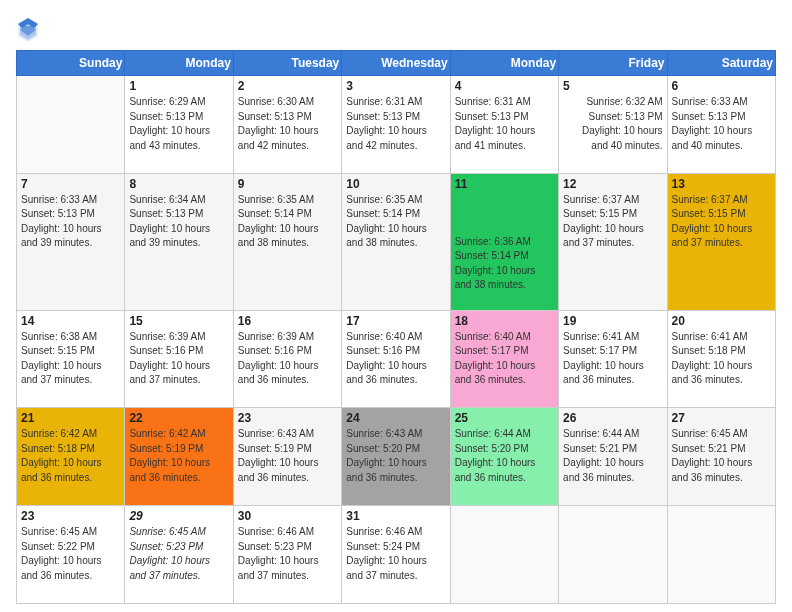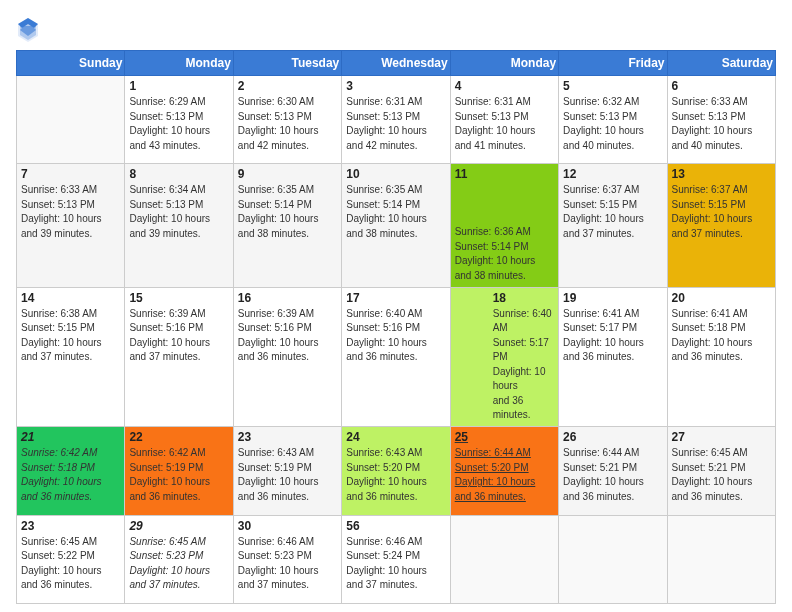--- a/index.html
+++ b/index.html
@@ -163,21 +163,21 @@
           </td>
           <td style="background: rgb(255, 255, 255);">
             <span class="day-number">4</span>
             <div class="day-info" style="white-space: pre-line;">Sunrise: 6:31 AM
 Sunset: 5:13 PM
 Daylight: 10 hours
 and 41 minutes.</div>
           </td>
           <td style="background: rgb(255, 255, 255);">
             <span class="day-number">5</span>
-            <div class="day-info" style="white-space: pre-line;">Sunrise: 6:32 AM
+            <div class="day-info" style="white-space: pre-line; text-align: right;">Sunrise: 6:32 AM
 Sunset: 5:13 PM
 Daylight: 10 hours
 and 40 minutes.</div>
           </td>
           <td style="background: rgb(255, 255, 255);">
             <span class="day-number">6</span>
             <div class="day-info" style="white-space: pre-line;">Sunrise: 6:33 AM
 Sunset: 5:13 PM
 Daylight: 10 hours
 and 40 minutes.</div>
@@ -205,21 +205,21 @@
 Daylight: 10 hours
 and 38 minutes.</div>
           </td>
           <td style="background: rgb(245, 245, 245);">
             <span class="day-number">10</span>
             <div class="day-info" style="white-space: pre-line;">Sunrise: 6:35 AM
 Sunset: 5:14 PM
 Daylight: 10 hours
 and 38 minutes.</div>
           </td>
-          <td style="background: #84cc16;">
+          <td style="background: #22c55e;">
             <span class="day-number">11</span>
             <div class="day-info" style="white-space: pre-line; margin-top: 44px;">Sunrise: 6:36 AM
 Sunset: 5:14 PM
 Daylight: 10 hours
 and 38 minutes.</div>
           </td>
           <td style="background: rgb(245, 245, 245);">
             <span class="day-number">12</span>
             <div class="day-info" style="white-space: pre-line;">Sunrise: 6:37 AM
 Sunset: 5:15 PM
@@ -256,21 +256,21 @@
 Daylight: 10 hours
 and 36 minutes.</div>
           </td>
           <td style="background: rgb(255, 255, 255);">
             <span class="day-number">17</span>
             <div class="day-info" style="white-space: pre-line;">Sunrise: 6:40 AM
 Sunset: 5:16 PM
 Daylight: 10 hours
 and 36 minutes.</div>
           </td>
-          <td style="background: #bef264; padding-left: 42px;">
+          <td style="background: #f9a8d4;">
             <span class="day-number">18</span>
             <div class="day-info" style="white-space: pre-line;">Sunrise: 6:40 AM
 Sunset: 5:17 PM
 Daylight: 10 hours
 and 36 minutes.</div>
           </td>
           <td style="background: rgb(255, 255, 255);">
             <span class="day-number">19</span>
             <div class="day-info" style="white-space: pre-line;">Sunrise: 6:41 AM
 Sunset: 5:17 PM
@@ -279,49 +279,49 @@
           </td>
           <td style="background: rgb(255, 255, 255);">
             <span class="day-number">20</span>
             <div class="day-info" style="white-space: pre-line;">Sunrise: 6:41 AM
 Sunset: 5:18 PM
 Daylight: 10 hours
 and 36 minutes.</div>
           </td>
         </tr>
         <tr>
-          <td style="background: #22c55e; font-style: italic;">
+          <td style="background: #eab308;">
             <span class="day-number">21</span>
             <div class="day-info" style="white-space: pre-line;">Sunrise: 6:42 AM
 Sunset: 5:18 PM
 Daylight: 10 hours
 and 36 minutes.</div>
           </td>
           <td style="background: #f97316;">
             <span class="day-number">22</span>
             <div class="day-info" style="white-space: pre-line;">Sunrise: 6:42 AM
 Sunset: 5:19 PM
 Daylight: 10 hours
 and 36 minutes.</div>
           </td>
           <td style="background: rgb(245, 245, 245);">
             <span class="day-number">23</span>
             <div class="day-info" style="white-space: pre-line;">Sunrise: 6:43 AM
 Sunset: 5:19 PM
 Daylight: 10 hours
 and 36 minutes.</div>
           </td>
-          <td style="background: #bef264;">
+          <td style="background: #a3a3a3;">
             <span class="day-number">24</span>
             <div class="day-info" style="white-space: pre-line;">Sunrise: 6:43 AM
 Sunset: 5:20 PM
 Daylight: 10 hours
 and 36 minutes.</div>
           </td>
-          <td style="background: #f97316; text-decoration: underline;">
+          <td style="background: #86efac;">
             <span class="day-number">25</span>
             <div class="day-info" style="white-space: pre-line;">Sunrise: 6:44 AM
 Sunset: 5:20 PM
 Daylight: 10 hours
 and 36 minutes.</div>
           </td>
           <td style="background: rgb(245, 245, 245);">
             <span class="day-number">26</span>
             <div class="day-info" style="white-space: pre-line;">Sunrise: 6:44 AM
 Sunset: 5:21 PM
@@ -352,21 +352,21 @@
 and 37 minutes.</div>
           </td>
           <td style="background: rgb(255, 255, 255);">
             <span class="day-number">30</span>
             <div class="day-info" style="white-space: pre-line;">Sunrise: 6:46 AM
 Sunset: 5:23 PM
 Daylight: 10 hours
 and 37 minutes.</div>
           </td>
           <td style="background: rgb(255, 255, 255);">
-            <span class="day-number">56</span>
+            <span class="day-number">31</span>
             <div class="day-info" style="white-space: pre-line;">Sunrise: 6:46 AM
 Sunset: 5:24 PM
 Daylight: 10 hours
 and 37 minutes.</div>
           </td>
           <td class="empty"></td>
           <td class="empty"></td>
           <td class="empty"></td>
         </tr>
       </tbody>

